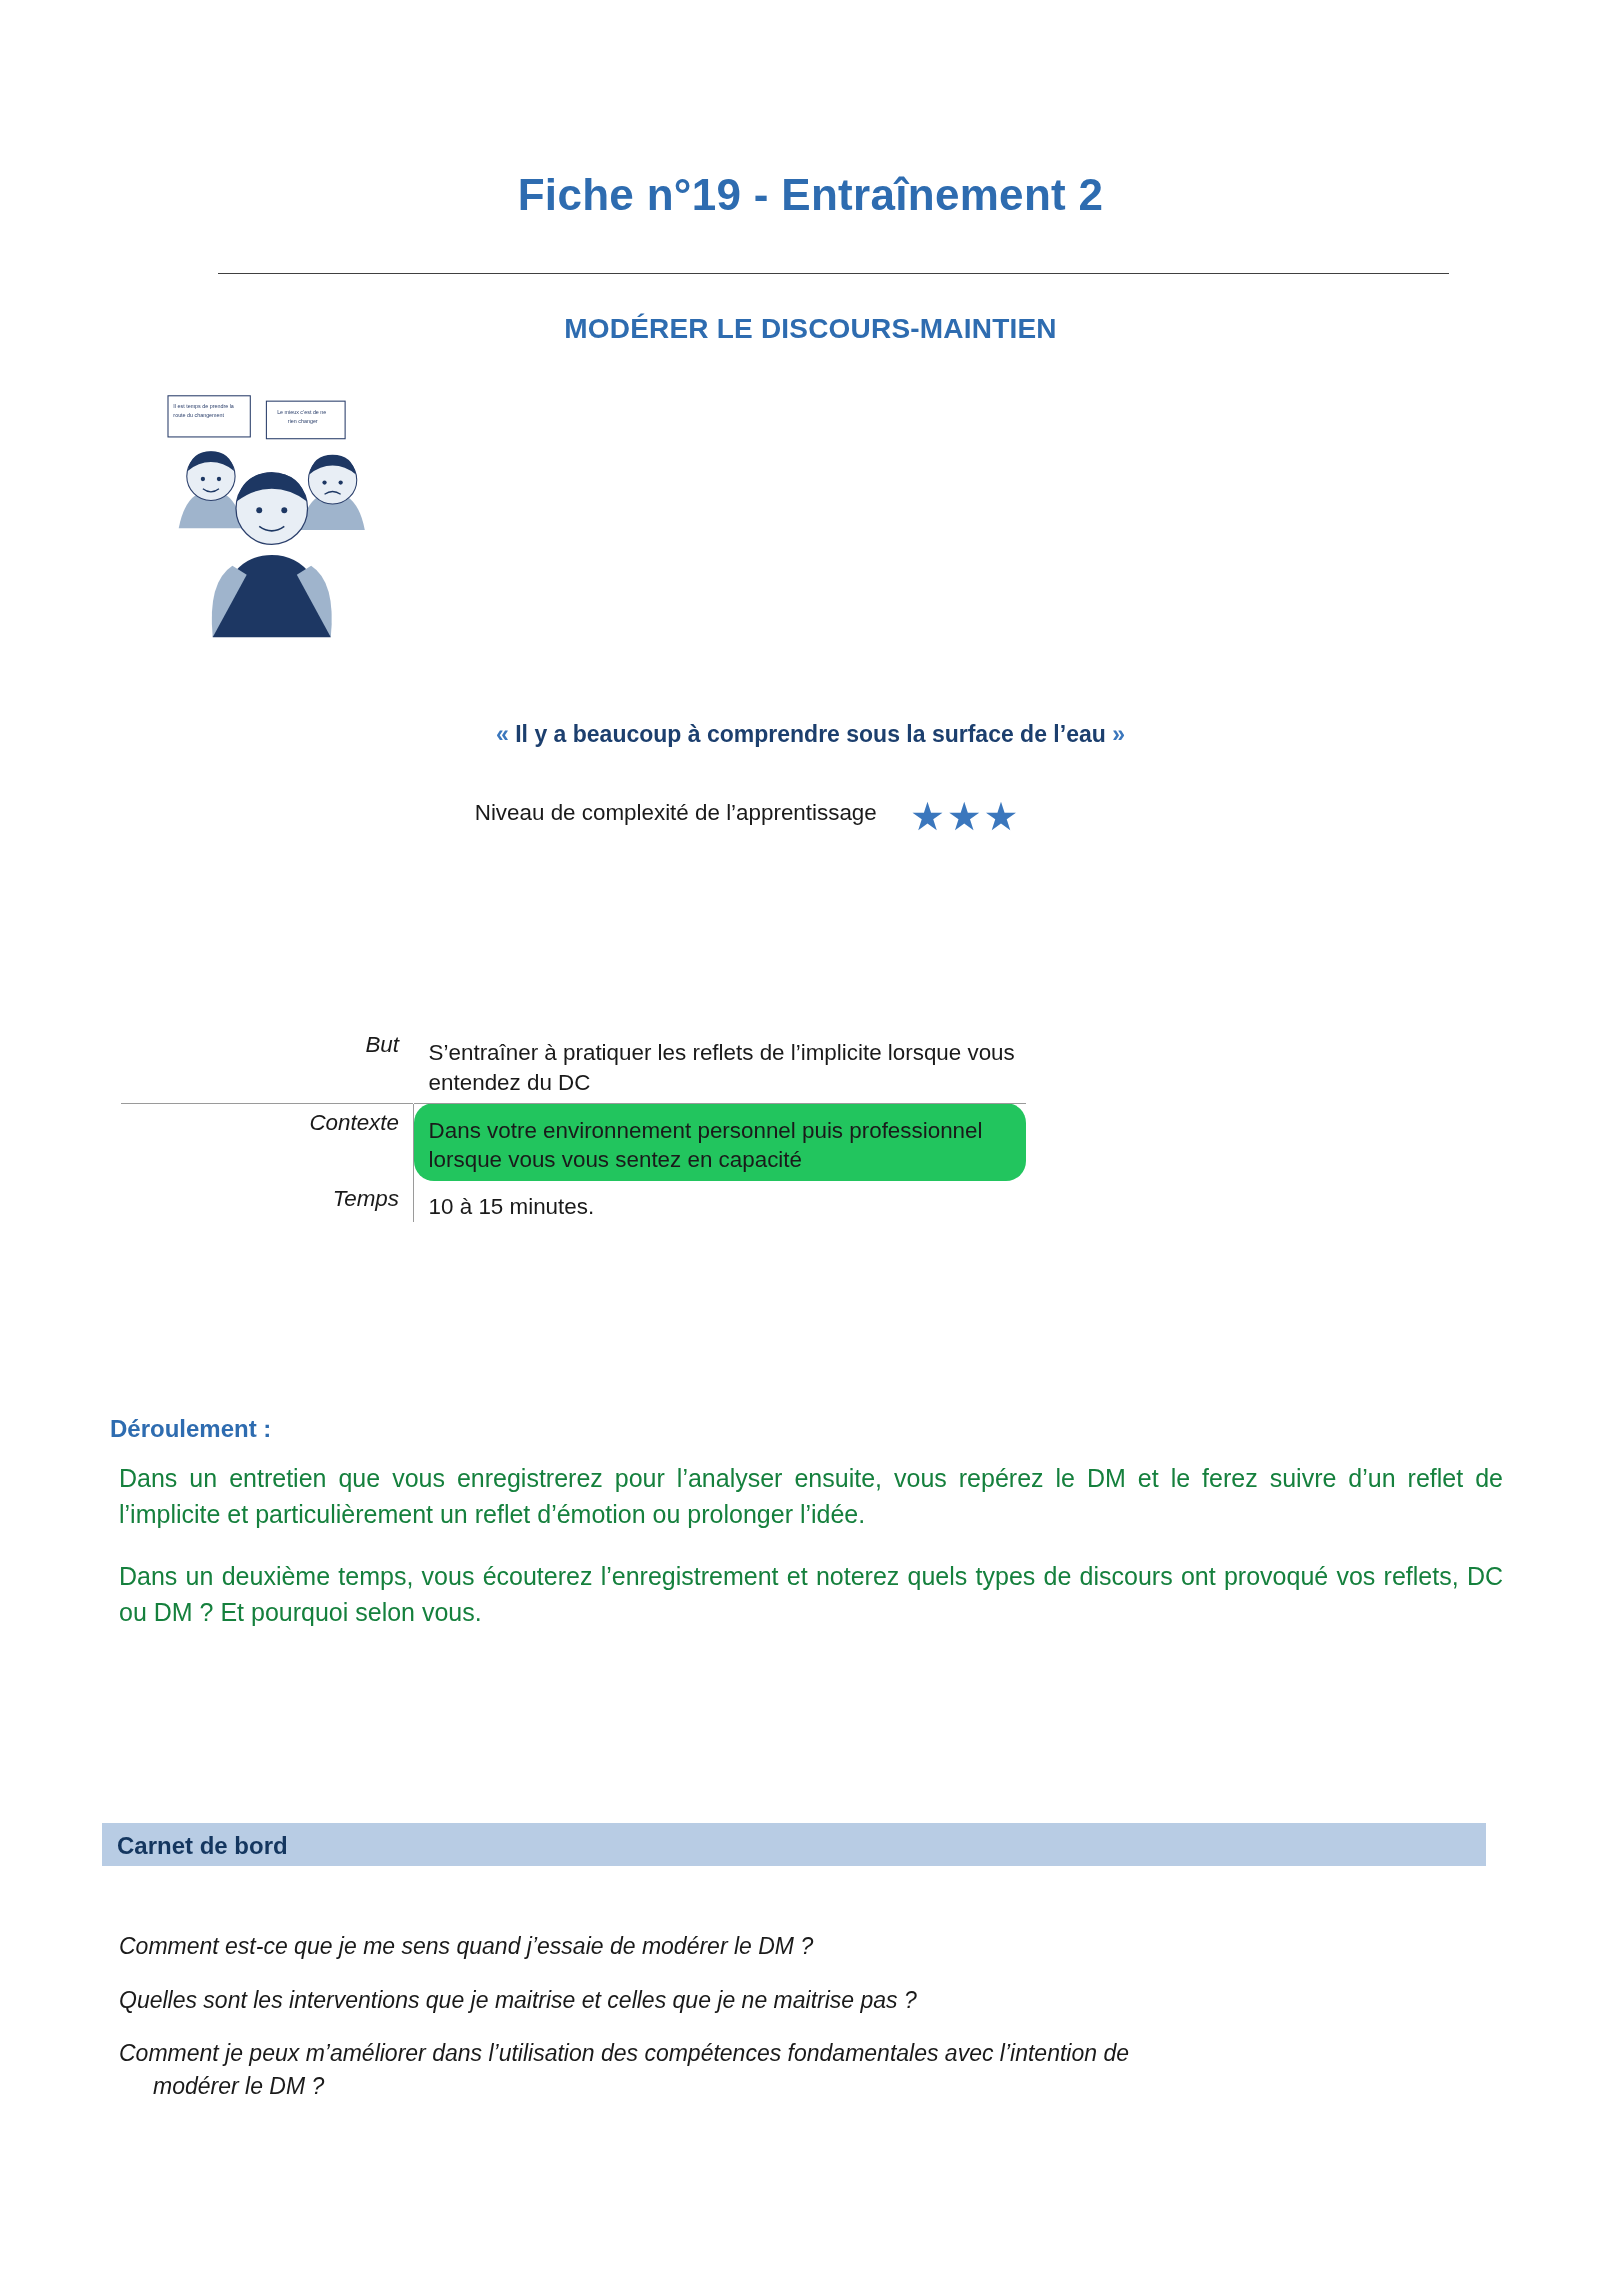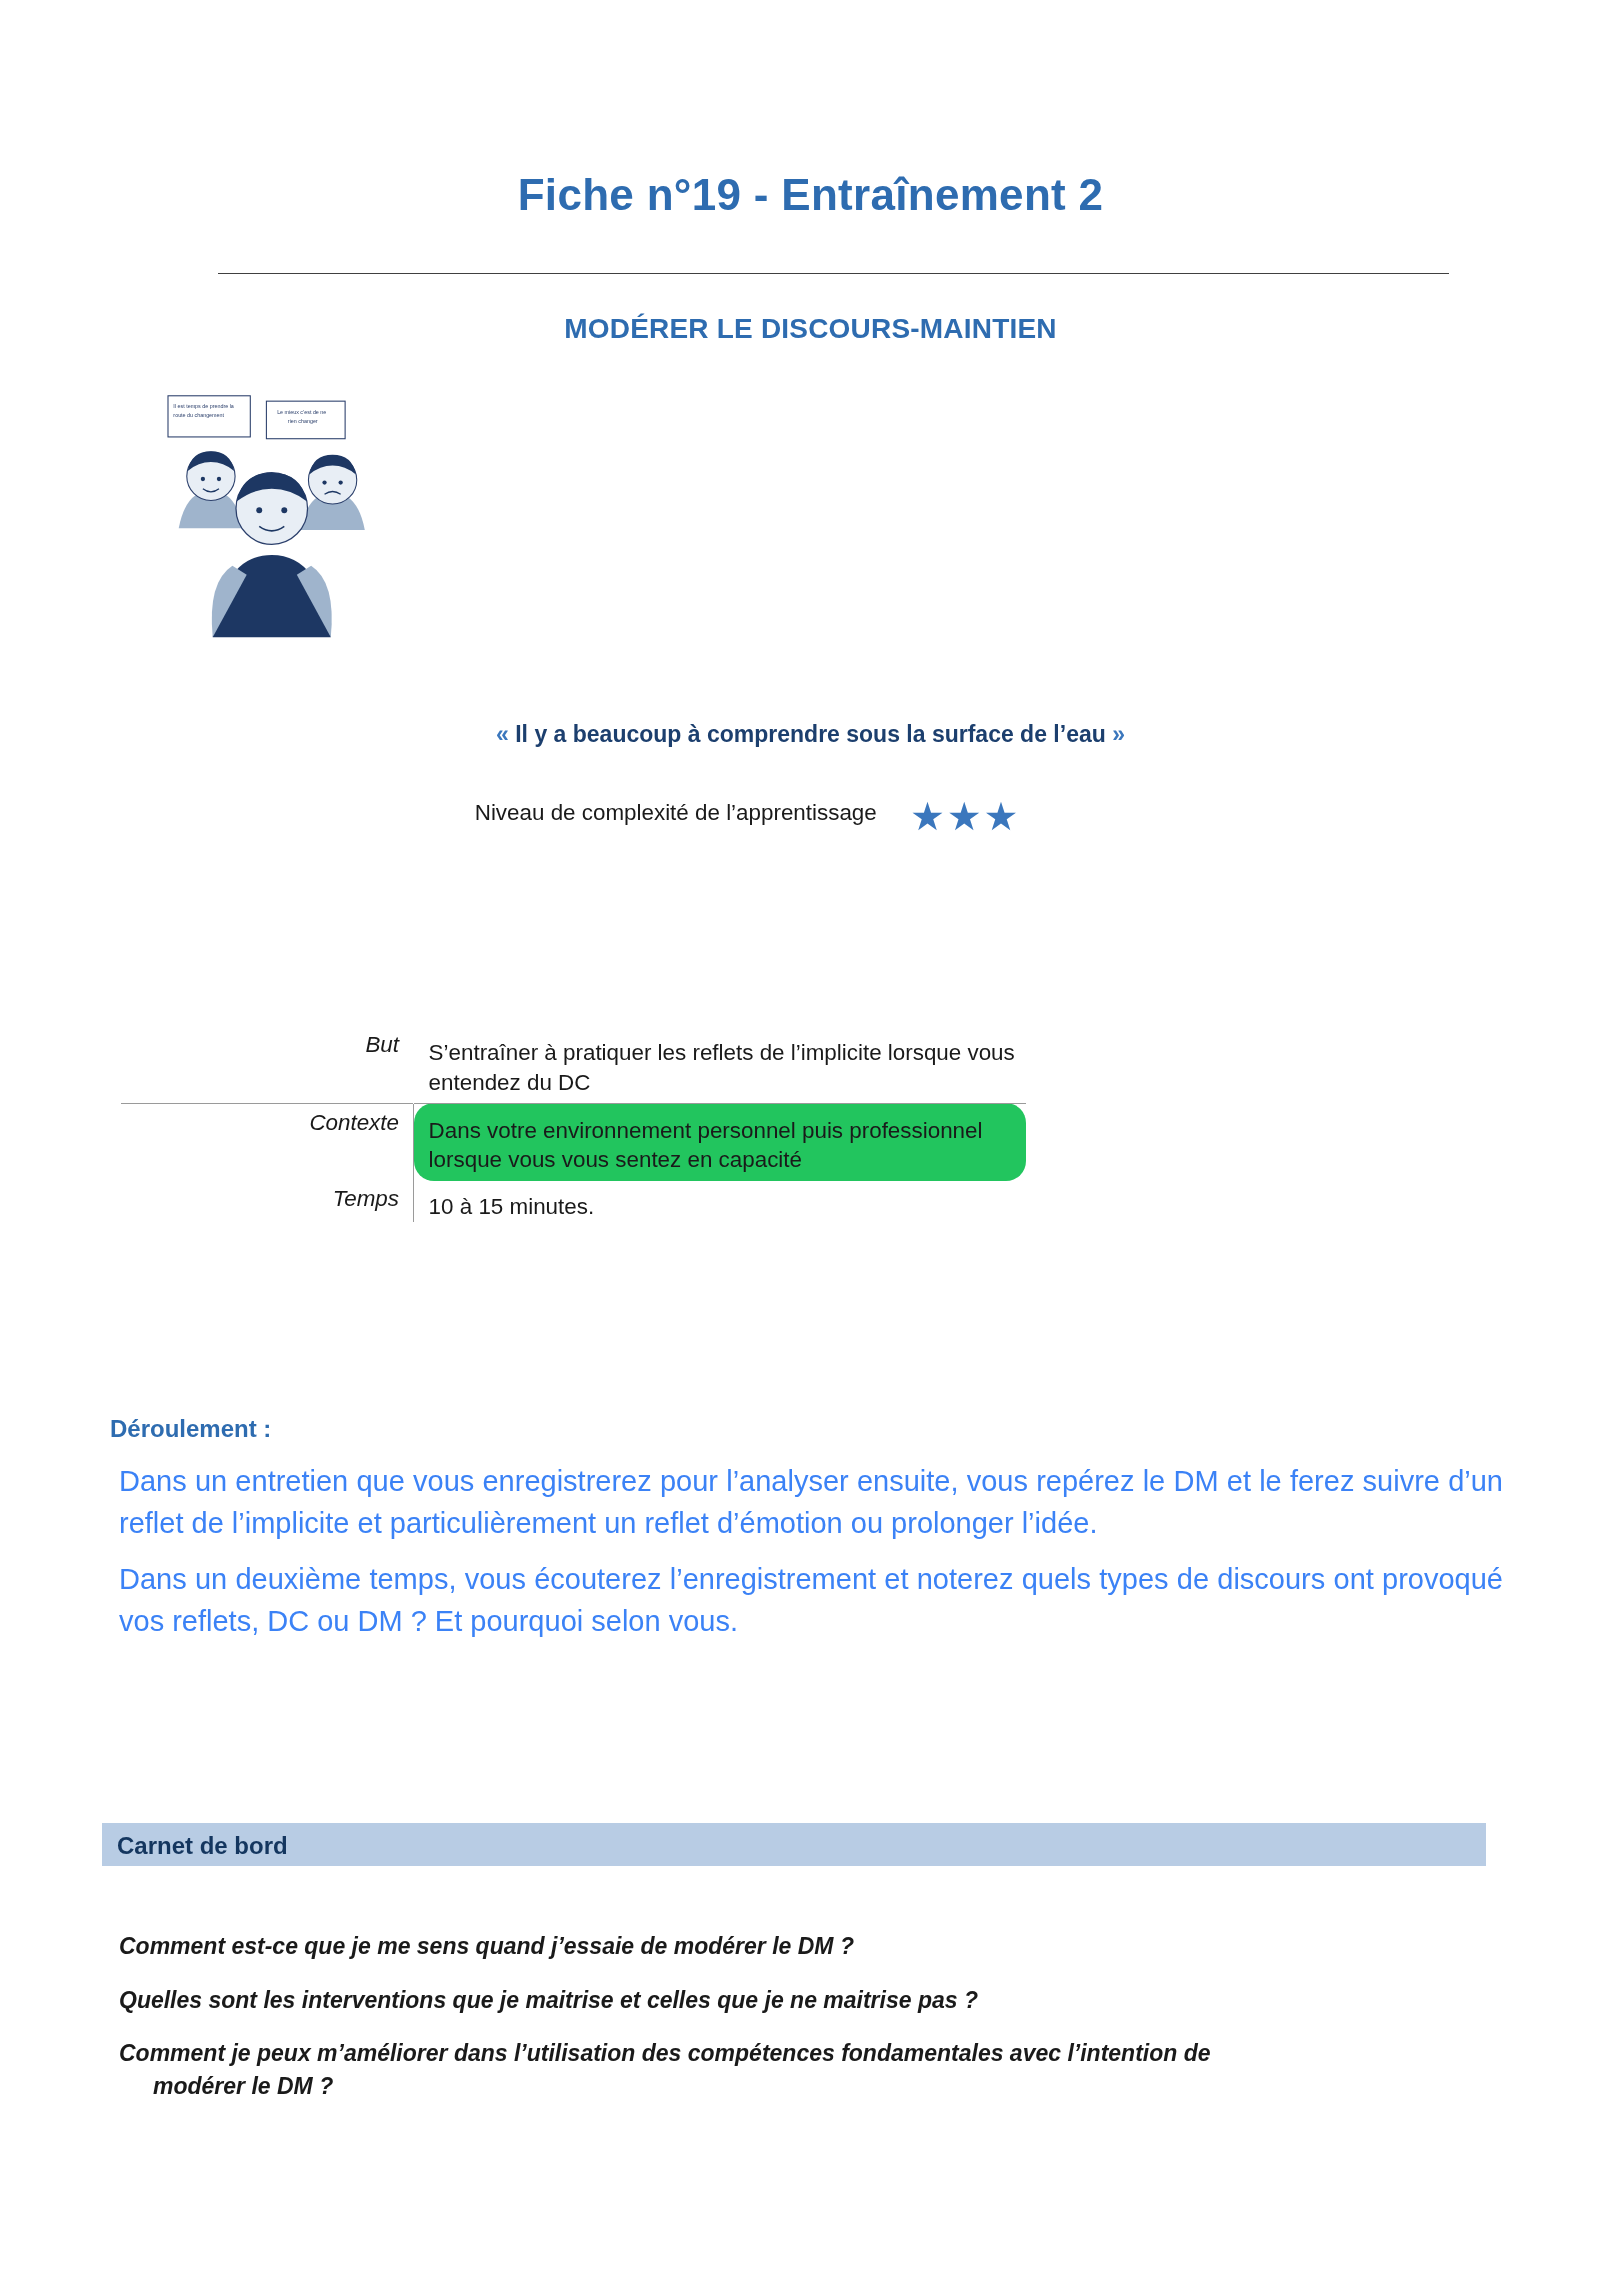--- a/index.html
+++ b/index.html
@@ -150,24 +150,24 @@
     left: 110px;
     top: 1415px;
     font-size: 24px;
     font-weight: bold;
     color: #2e6cb0;
   }
   .para {
     position: absolute;
     left: 119px;
     width: 1384px;
-    font-size: 29px;
+    font-size: 25px;
     line-height: 1.45;
     text-align: justify;
-    color: #3b82f6;
+    color: #15803d;
   }
   .para-1 { top: 1460px; }
   .para-2 { top: 1558px; }
   
   .banner {
     position: absolute;
     left: 102px;
     top: 1823px;
     width: 1384px;
     height: 43px;
@@ -184,21 +184,20 @@
   
   .question {
     position: absolute;
     left: 119px;
     width: 1384px;
     font-size: 23px;
     font-style: italic;
     line-height: 1.45;
     color: #1a1a1a;
     text-align: justify;
-    font-weight: bold;
   }
   .q1 { top: 1930px; }
   .q2 { top: 1984px; }
   .q3 { top: 2037px; }
   .q3 .indent { display: block; padding-left: 34px; }
 </style>
 </head>
 <body>
 
 <div class="page">

